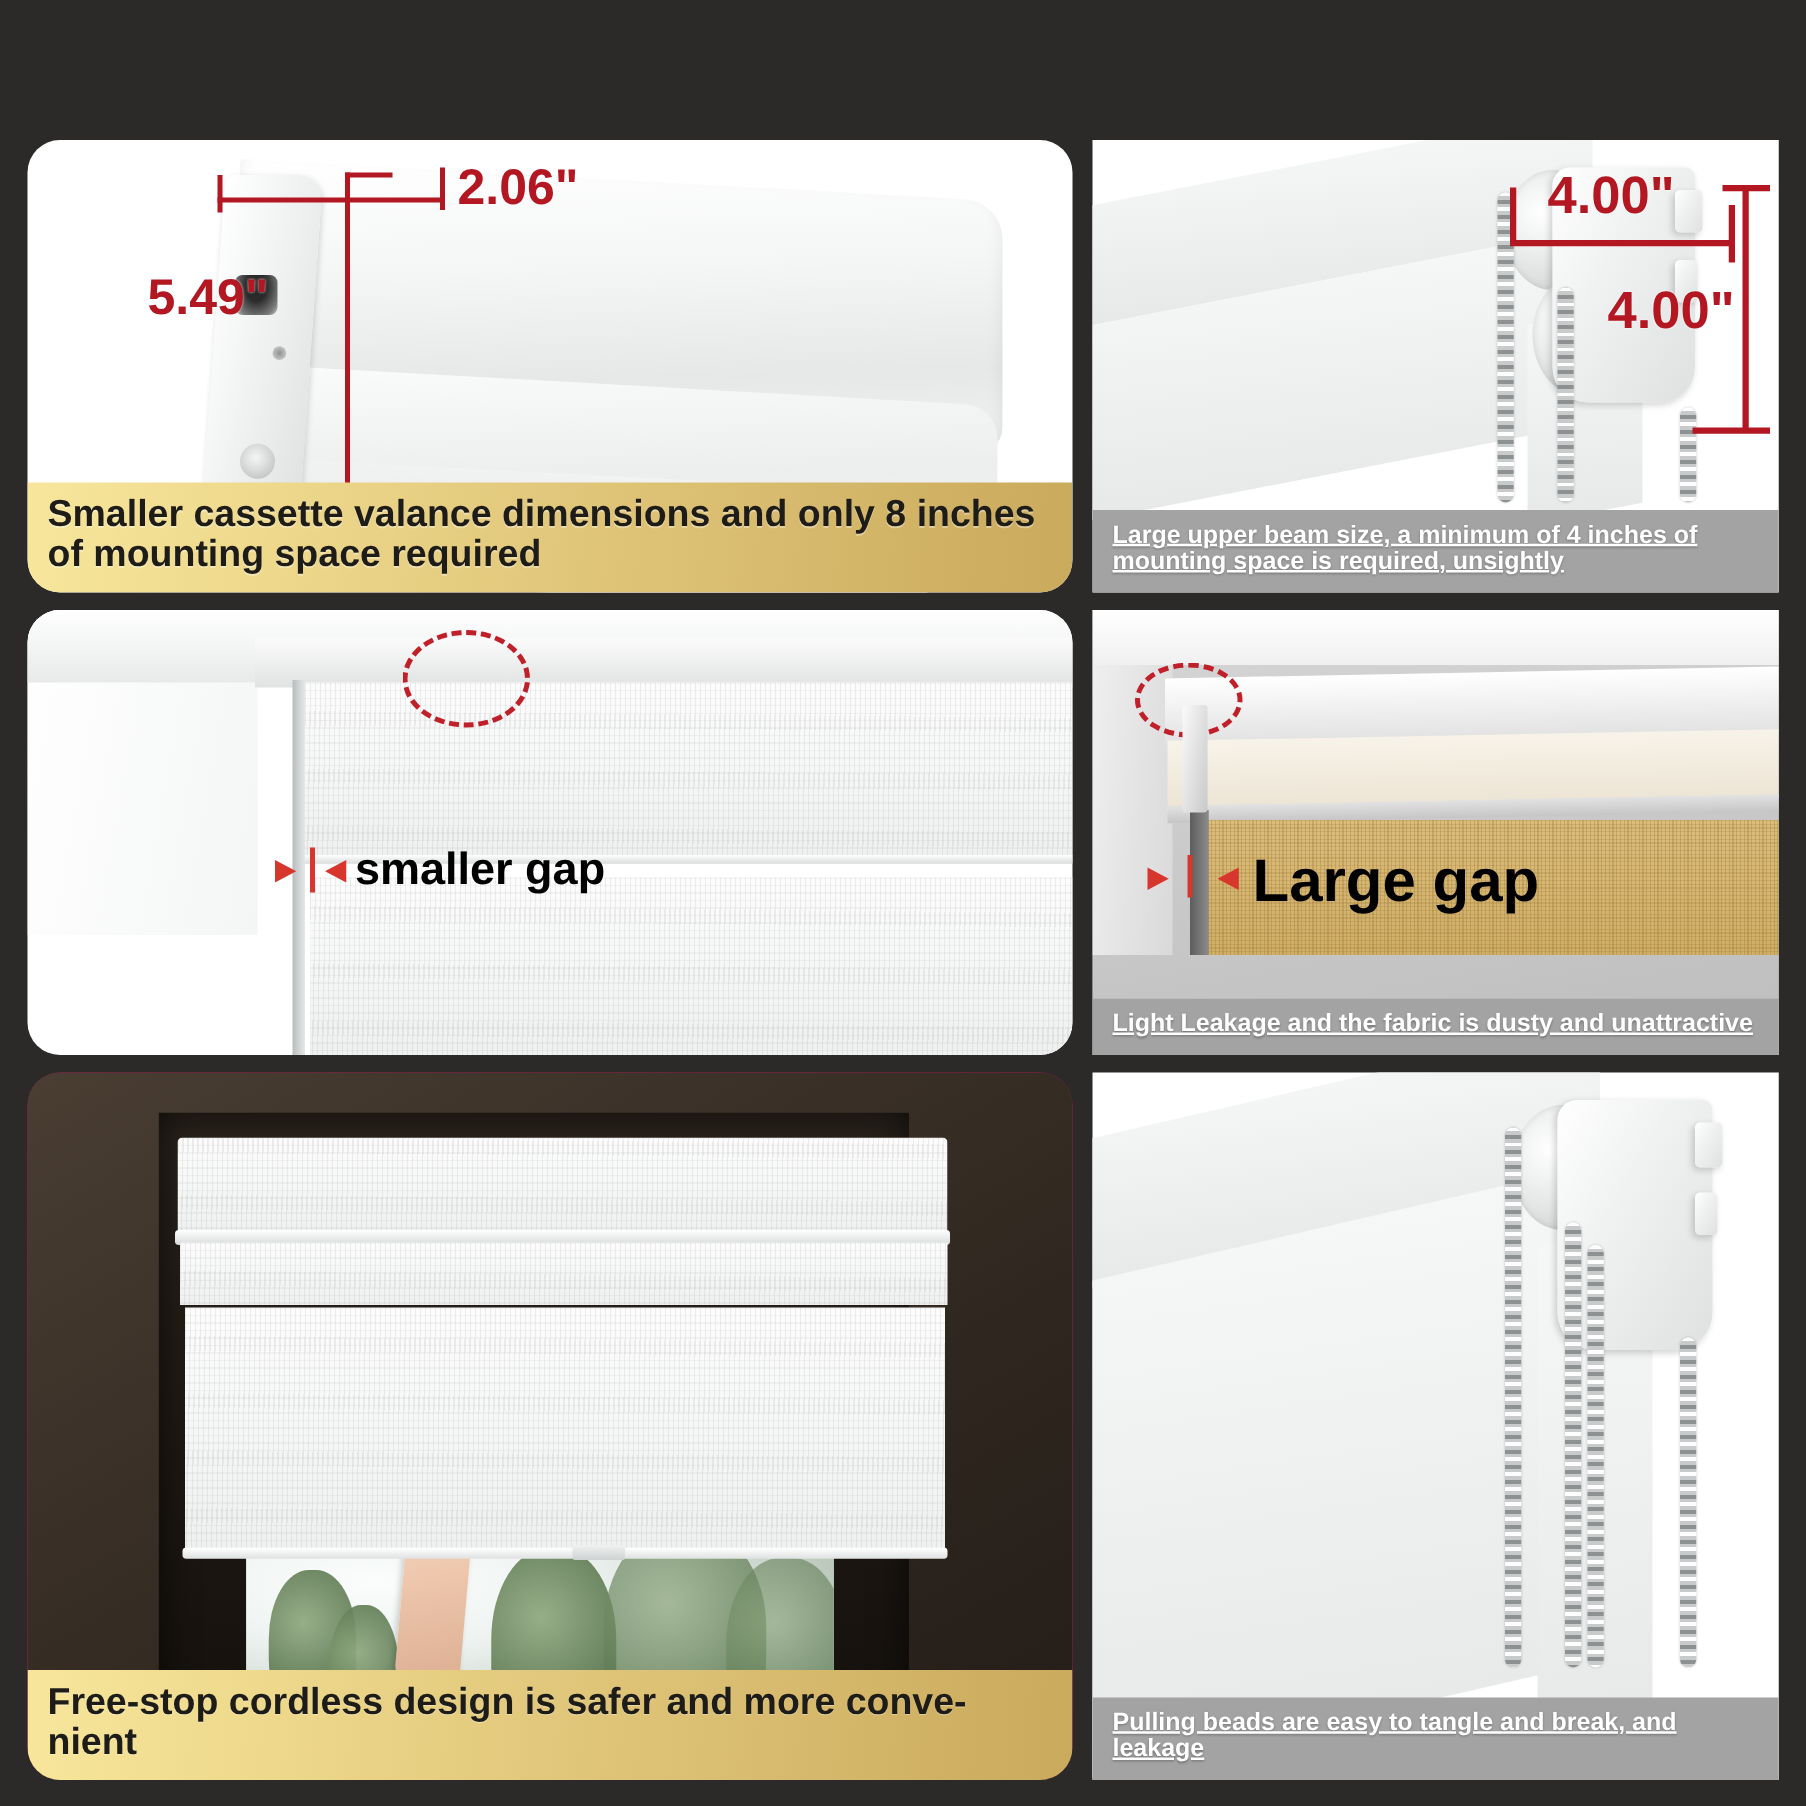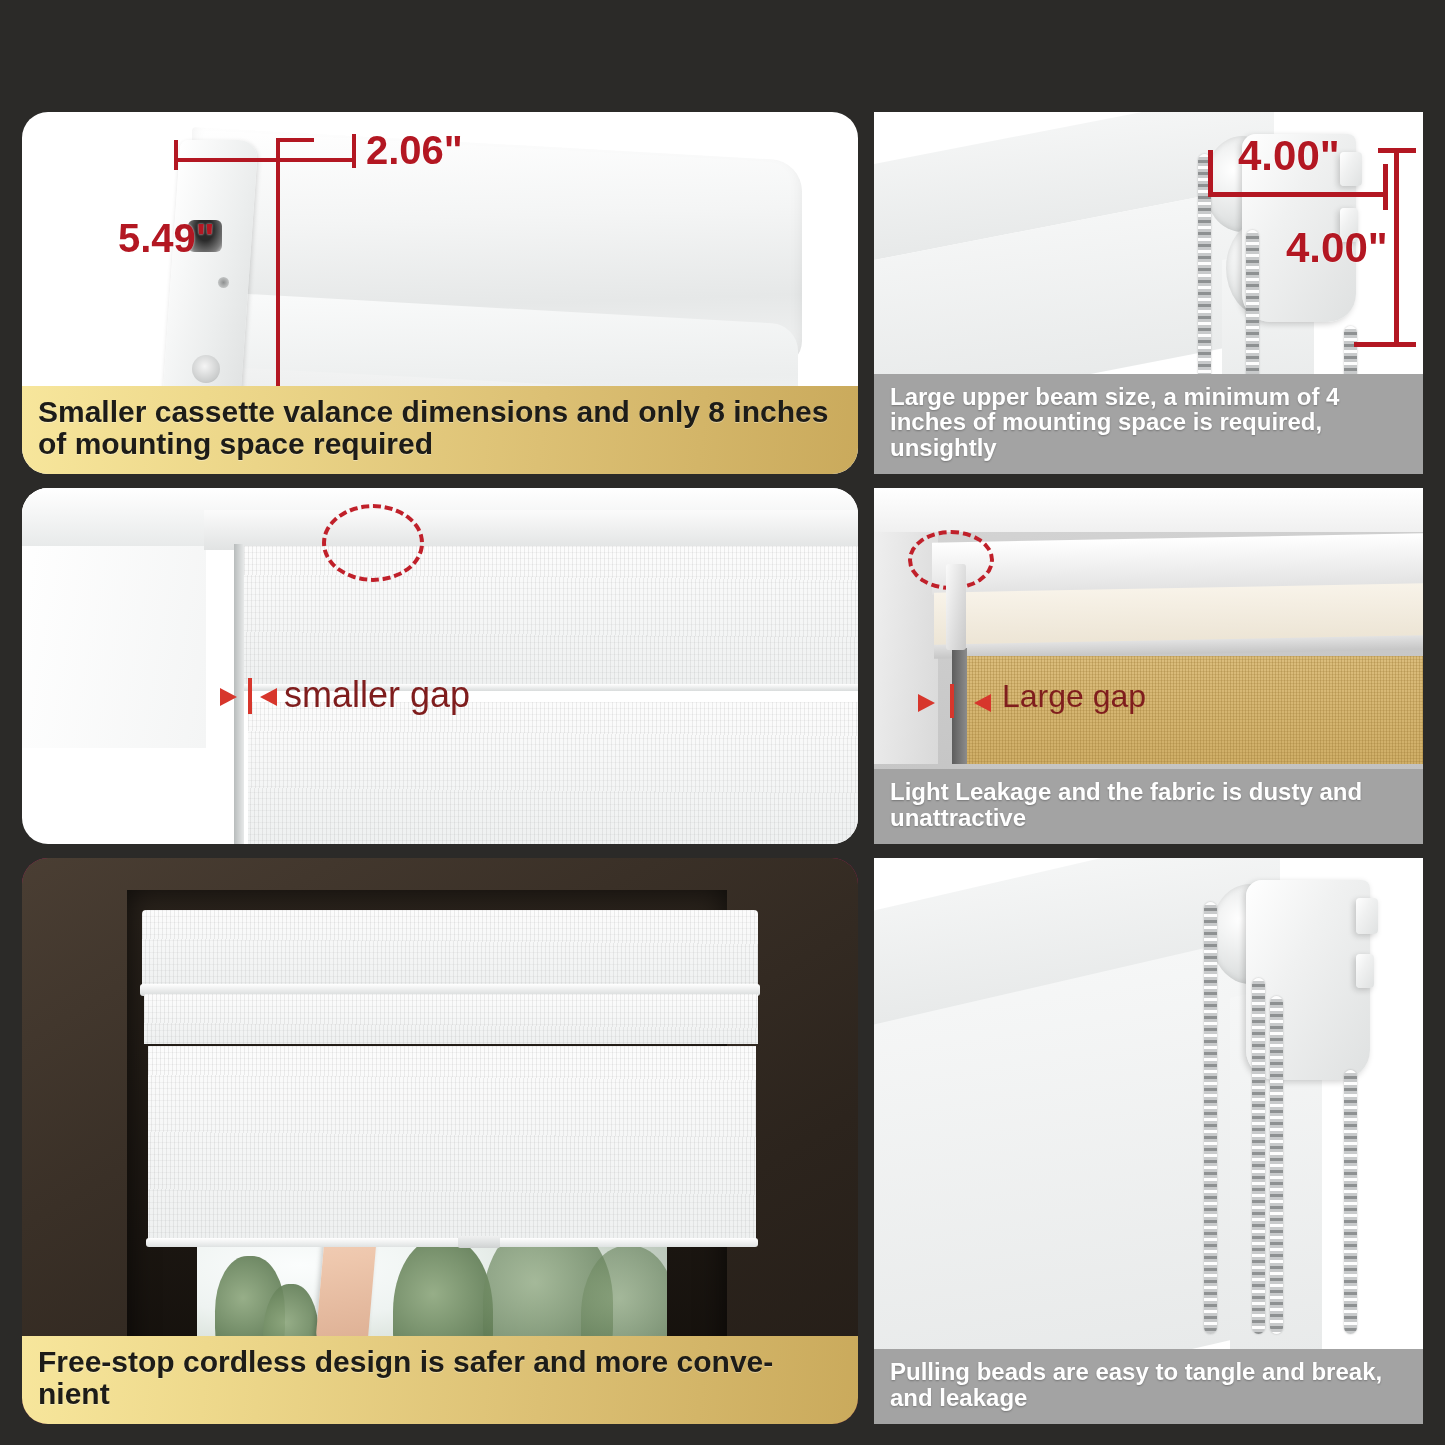--- a/index.html
+++ b/index.html
@@ -42,21 +42,21 @@
   }
   .cap.gold {
     background: linear-gradient(95deg, #f7e69c 0%, #eed98c 22%, #dcc074 62%, #caaa5c 100%);
     color: #1d1c18;
     text-shadow: 0 1px 0 rgba(255,255,255,.35);
   }
   .cap.gray {
     background: #a3a3a3; color: #ffffff;
     text-shadow: 0 1px 2px rgba(0,0,0,.28);
   }
-  .cap.h3 { font-size: 24px; }
+  .cap.h3 { font-size: 20px; text-decoration: underline; }
 
   
   .tex-white {
     background:
       repeating-linear-gradient(92deg, rgba(150,150,150,.16) 0 1px, rgba(255,255,255,0) 1px 4px),
       repeating-linear-gradient(88deg, rgba(120,120,120,.10) 0 1px, rgba(255,255,255,0) 1px 7px),
       linear-gradient(180deg, #fdfdfd, #eef0f0);
   }
   .tex-cream {
     background:
@@ -68,21 +68,21 @@
     background:
       repeating-linear-gradient(90deg, rgba(150,115,45,.30) 0 1px, rgba(255,255,255,0) 1px 3px),
       repeating-linear-gradient(180deg, rgba(150,115,45,.22) 0 1px, rgba(255,255,255,0) 1px 3px),
       linear-gradient(180deg, #dbbd7c, #cfae67);
   }
 
   
   .dimtxt { position: absolute; color: #b31722; font-weight: bold; white-space: nowrap;
             text-shadow: 0 0 2px rgba(255,255,255,.85); }
   .dline  { position: absolute; background: #b31722; }
-  .redlbl { position: absolute; color: #7f1d1d; font-weight: normal; white-space: nowrap; }
+  .redlbl { position: absolute; color: #000000; font-weight: bold; white-space: nowrap; }
 
   .dashcirc { position: absolute; border: 4px dashed #c0202a; border-radius: 50%; }
 
   
   .tri { position: absolute; width: 0; height: 0; }
   .tri.r { border-top: 9px solid transparent; border-bottom: 9px solid transparent; border-left: 17px solid #d7362c; }
   .tri.l { border-top: 9px solid transparent; border-bottom: 9px solid transparent; border-right: 17px solid #d7362c; }
   .bar-v { position: absolute; width: 4px; background: #d7362c; }
 
   
@@ -291,21 +291,21 @@
 
       <div class="tex-tan" style="position:absolute; left:92px; top:168px; width:457px; height:108px;"></div>
       <div style="position:absolute; left:78px; top:160px; width:15px; height:116px; background:linear-gradient(90deg,#5d5d5d,#8c8c8c);"></div>
 
       <div class="dashcirc" style="left:34px; top:42px; width:86px; height:60px;"></div>
       <div style="position:absolute; left:72px; top:76px; width:20px; height:86px; background:linear-gradient(100deg,#fafafa,#c9c9c9); border-radius:3px;"></div>
 
       <div class="tri r" style="left:44px; top:206px;"></div>
       <div class="bar-v" style="left:76px; top:196px; height:34px;"></div>
       <div class="tri l" style="left:100px; top:206px;"></div>
-      <div class="redlbl" style="left:128px; top:190px; font-size:32px;">Large gap</div>
+      <div class="redlbl" style="left:128px; top:190px; font-size:48px;">Large gap</div>
     </div>
     <div class="cap gray h3">Light Leakage and the fabric is dusty and unattractive</div>
   </div>
 
   <div class="panel left p-bl" style="background:#be185d;">
     <div class="art">
       <div class="room-wall"></div>
       <div class="win-recess"></div>
 
       <div class="win-glass">

